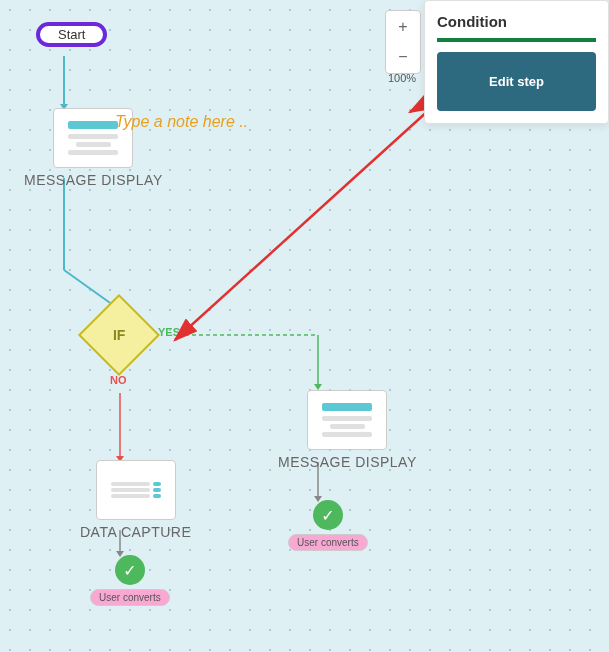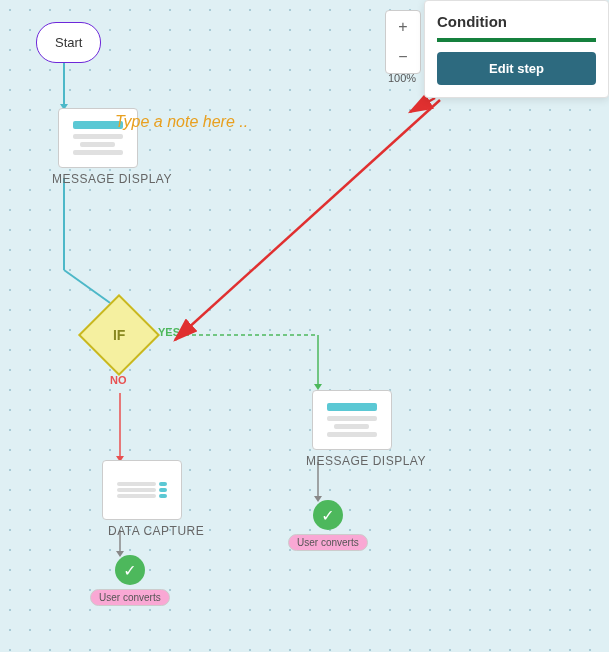--- a/index.html
+++ b/index.html
@@ -85,43 +85,43 @@
     }
     .condition-text strong {
       font-weight: bold;
       color: #222;
     }
     .edit-step-btn {
       background: #2d6a7f;
       color: white;
       border: none;
       border-radius: 4px;
-      padding: 9px 16px;
+      padding: 22px 16px;
       font-size: 13px;
       cursor: pointer;
       width: 100%;
       font-weight: bold;
     }
 
     
     .node {
       position: absolute;
       z-index: 5;
       display: flex;
       flex-direction: column;
       align-items: center;
     }
 
     
     .start-node {
       left: 36px;
       top: 22px;
-      border: 1px solid #6d28d9;
+      border: 4px solid #6d28d9;
       border-radius: 20px;
-      padding: 12px 18px;
+      padding: 1px 18px;
       background: white;
       font-size: 13px;
       color: #333;
       cursor: pointer;
     }
 
     
     .note-text {
       position: absolute;
       left: 115px;
@@ -154,26 +154,25 @@
     }
     .msg-node-box .msg-line.short { width: 35px; }
     .msg-header-bar {
       width: 50px;
       height: 8px;
       background: #5bc8d4;
       border-radius: 2px;
       margin-bottom: 2px;
     }
     .node-label {
-      font-size: 12px;
+      font-size: 14px;
       color: #666;
       letter-spacing: 0.5px;
       text-transform: uppercase;
       margin-top: 4px;
-      margin-left: 28px;
     }
 
     
     .diamond-container {
       position: absolute;
       left: 90px;
       top: 306px;
       z-index: 5;
       display: flex;
       align-items: center;

